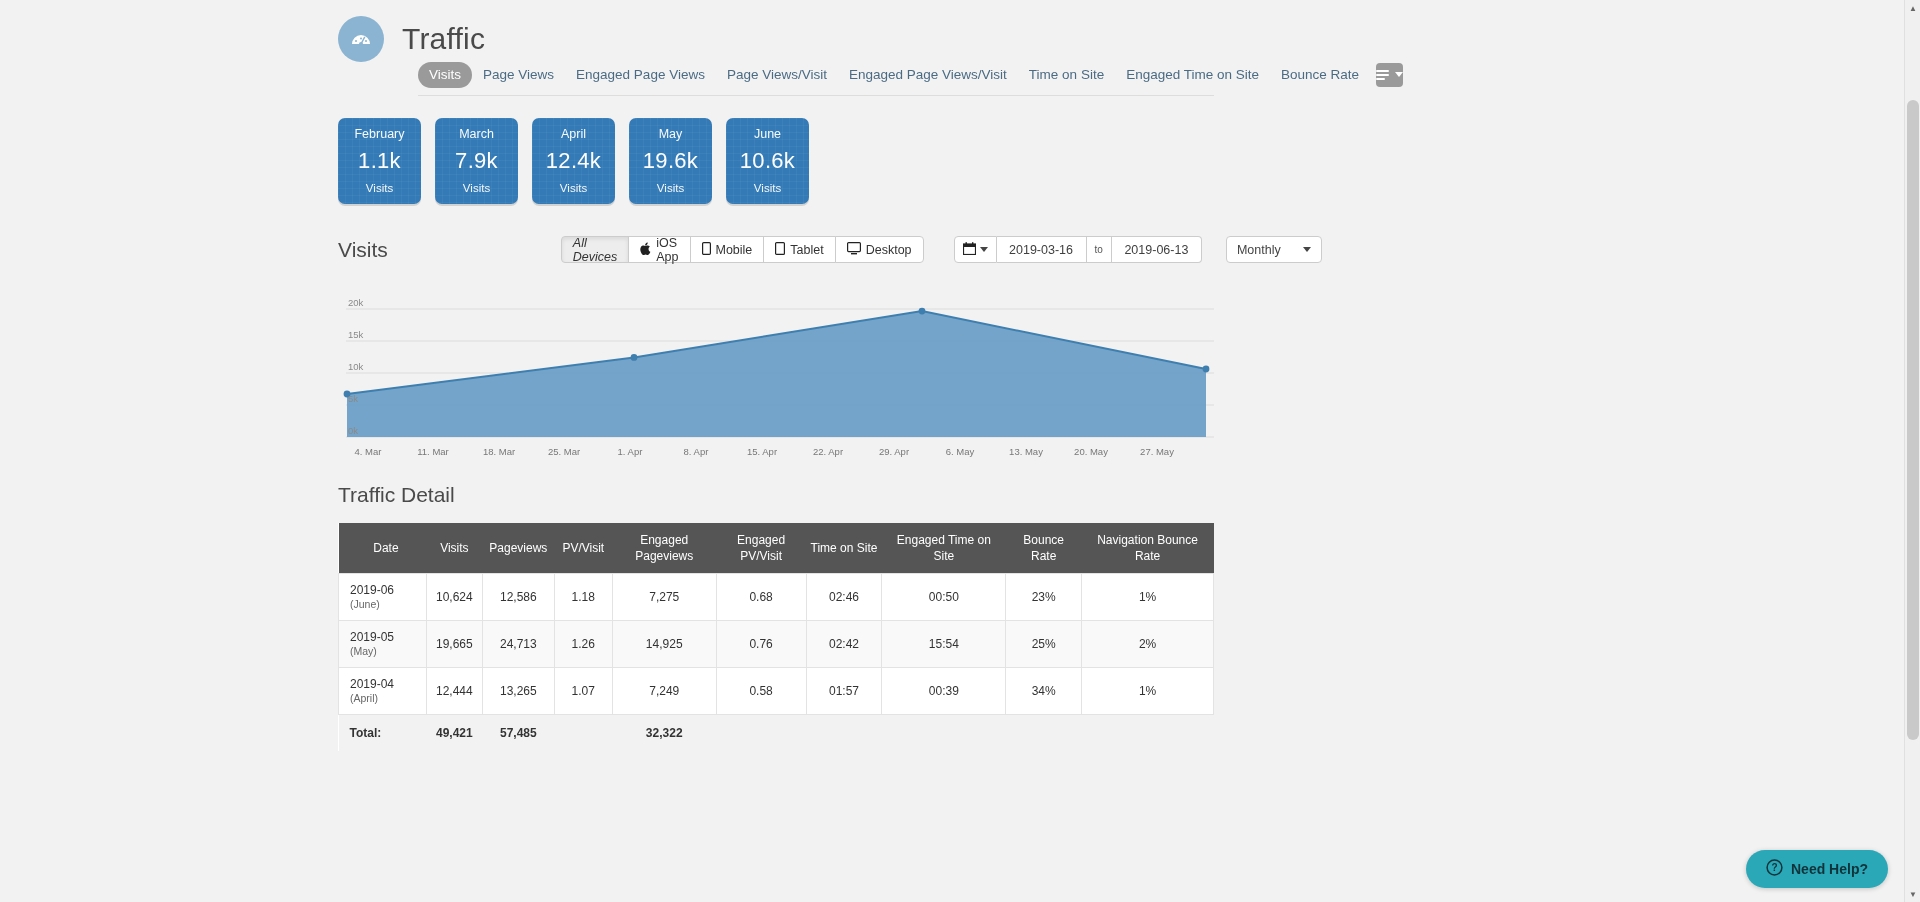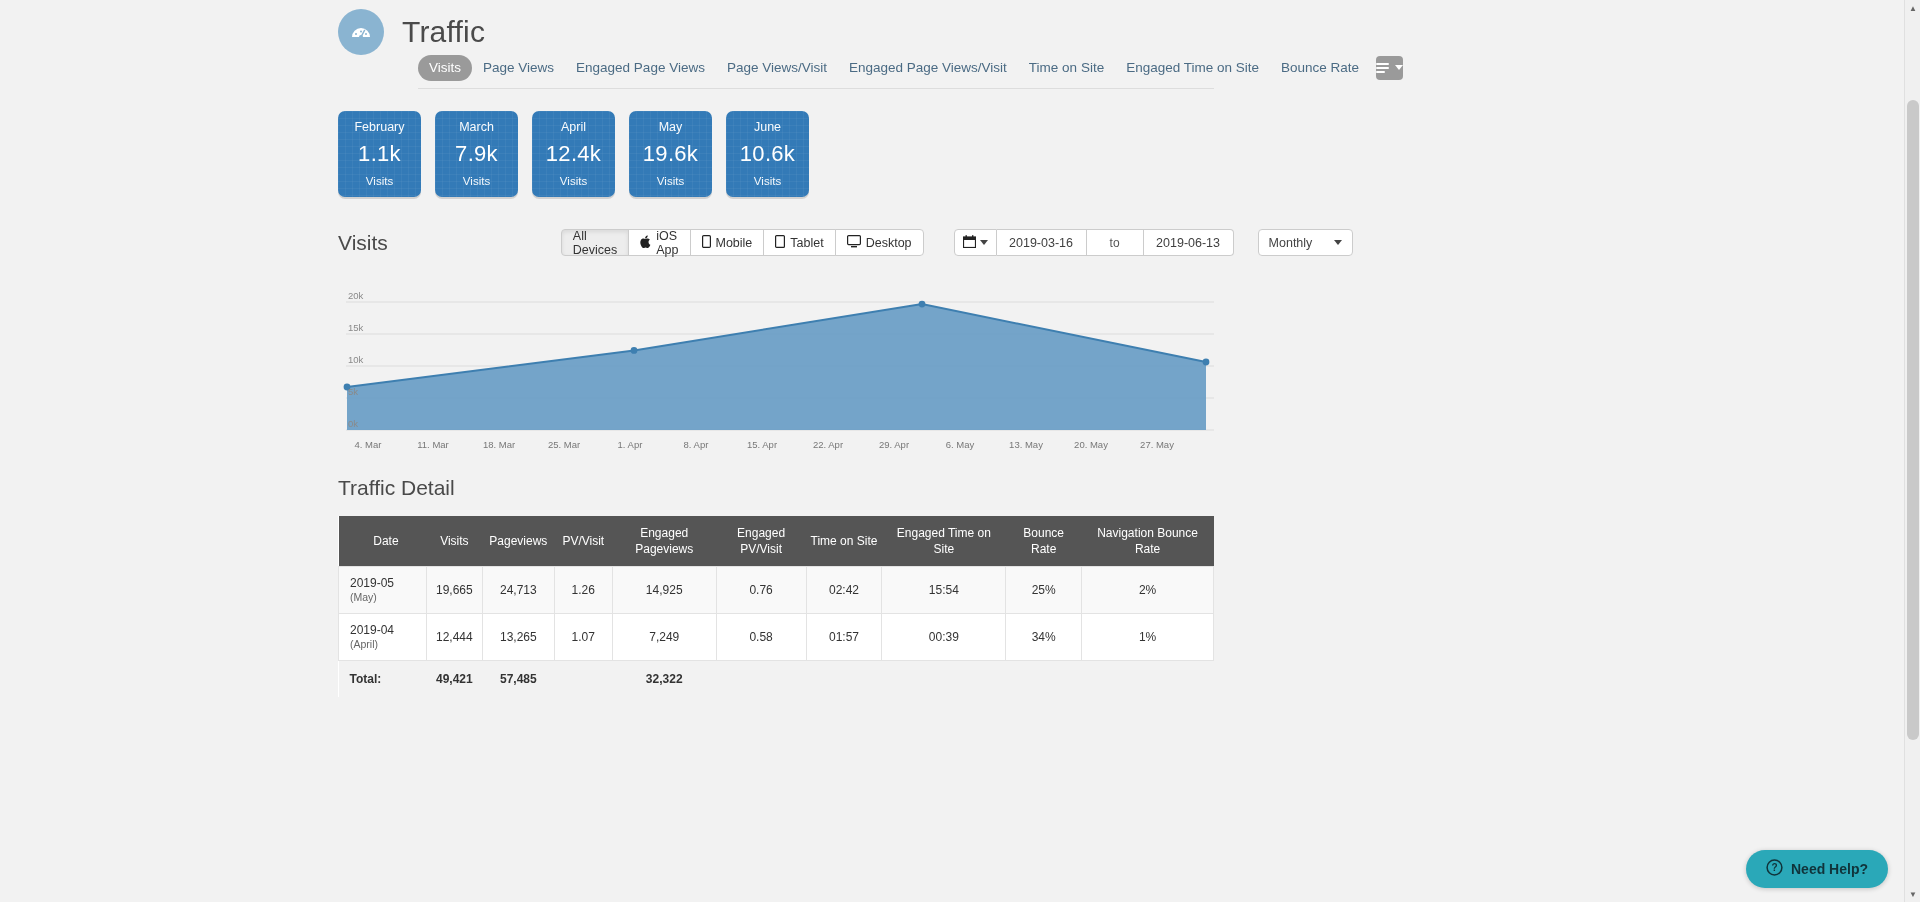--- a/index.html
+++ b/index.html
@@ -25,21 +25,21 @@
     font-size:8px; color:#666;
   }
   .scroll-arrow.top { top:0; }
   .scroll-arrow.bottom { bottom:0; }
   .scroll-thumb {
     position:absolute; left:2px; top:100px; width:12px; height:640px;
     background:#c9c9c9; border-radius:6px;
   }
 
   
-  .content { position:absolute; left:0; top:1px; width:1904px; height:644px; }
+  .content { position:absolute; left:0; top:8px; width:1904px; height:644px; }
 
   .page-head { display:flex; align-items:center; padding:8px 0 0 338px; }
   .page-icon {
     width:46px; height:46px; border-radius:50%;
     background:#8ab4d1; display:flex; align-items:center; justify-content:center;
     flex:0 0 auto;
   }
   .page-title {
     font-size:30px; font-weight:400; color:#4a4a4a; margin-left:18px;
     letter-spacing:.2px;
@@ -90,37 +90,37 @@
     display:flex; align-items:center; margin:32px 0 0 338px; width:866px;
   }
   .section-title { font-size:21px; color:#4a4a4a; font-weight:400; }
 
   .btn-group { display:flex; margin-left:173px; }
   .seg {
     border:1px solid #ccc; background:#fff; color:#333; font-size:12.5px;
     padding:0 11px; height:27px; display:flex; align-items:center; gap:5px;
     cursor:pointer; margin-left:-1px;
   }
-  .seg:first-child { border-radius:4px 0 0 4px; margin-left:0; }
+  .seg:first-child { border-radius:4px 0 0 4px; margin-left:0;font-style:italic; }
   .seg:last-child  { border-radius:0 4px 4px 0; }
   .seg.active { background:#ededed; box-shadow: inset 0 2px 4px rgba(0,0,0,.09); }
 
   .date-group { display:flex; margin-left:30px; }
   .date-btn {
     border:1px solid #ccc; background:#fff; height:27px; display:flex;
     align-items:center; gap:4px; padding:0 8px; border-radius:4px 0 0 4px; cursor:pointer;
   }
   .date-in {
     border:1px solid #ccc; border-left:none; background:#fff; height:27px;
     width:90px; display:flex; align-items:center; justify-content:center;
     font-size:12.5px; color:#404040; cursor:text;
   }
   .date-to {
     border:1px solid #ccc; border-left:none; background:#fff; height:27px;
-    padding:0 23px; display:flex; align-items:center; font-size:12px; color:#555;
+    padding:0 8px; display:flex; align-items:center; font-size:10px; color:#555;
   }
   .date-in.last { border-radius:0 4px 4px 0; }
 
   .gran {
     margin-left:24px; border:1px solid #ccc; background:#fff; height:27px;
     border-radius:4px; display:flex; align-items:center; gap:22px;
     padding:0 10px; font-size:12.5px; color:#444; cursor:pointer;
   }
   .caret-dark {
     width:0;height:0;border-left:4px solid transparent;border-right:4px solid transparent;
@@ -354,20 +354,32 @@
           <th style="width:58px">PV/Visit</th>
           <th style="width:104px">Engaged Pageviews</th>
           <th style="width:90px">Engaged PV/Visit</th>
           <th style="width:76px">Time on Site</th>
           <th style="width:124px">Engaged Time on Site</th>
           <th style="width:76px">Bounce Rate</th>
           <th style="width:132px">Navigation Bounce Rate</th>
         </tr>
       </thead>
       <tbody>
+        <tr>
+          <td class="first"><span>2019-06</span> <span class="sub">(June)</span></td>
+          <td>10,624</td>
+          <td>12,586</td>
+          <td>1.18</td>
+          <td>7,275</td>
+          <td>0.68</td>
+          <td>02:46</td>
+          <td>00:50</td>
+          <td>23%</td>
+          <td>1%</td>
+        </tr>
         <tr class="alt">
           <td class="first"><span>2019-05</span> <span class="sub">(May)</span></td>
           <td>19,665</td>
           <td>24,713</td>
           <td>1.26</td>
           <td>14,925</td>
           <td>0.76</td>
           <td>02:42</td>
           <td>15:54</td>
           <td>25%</td>

